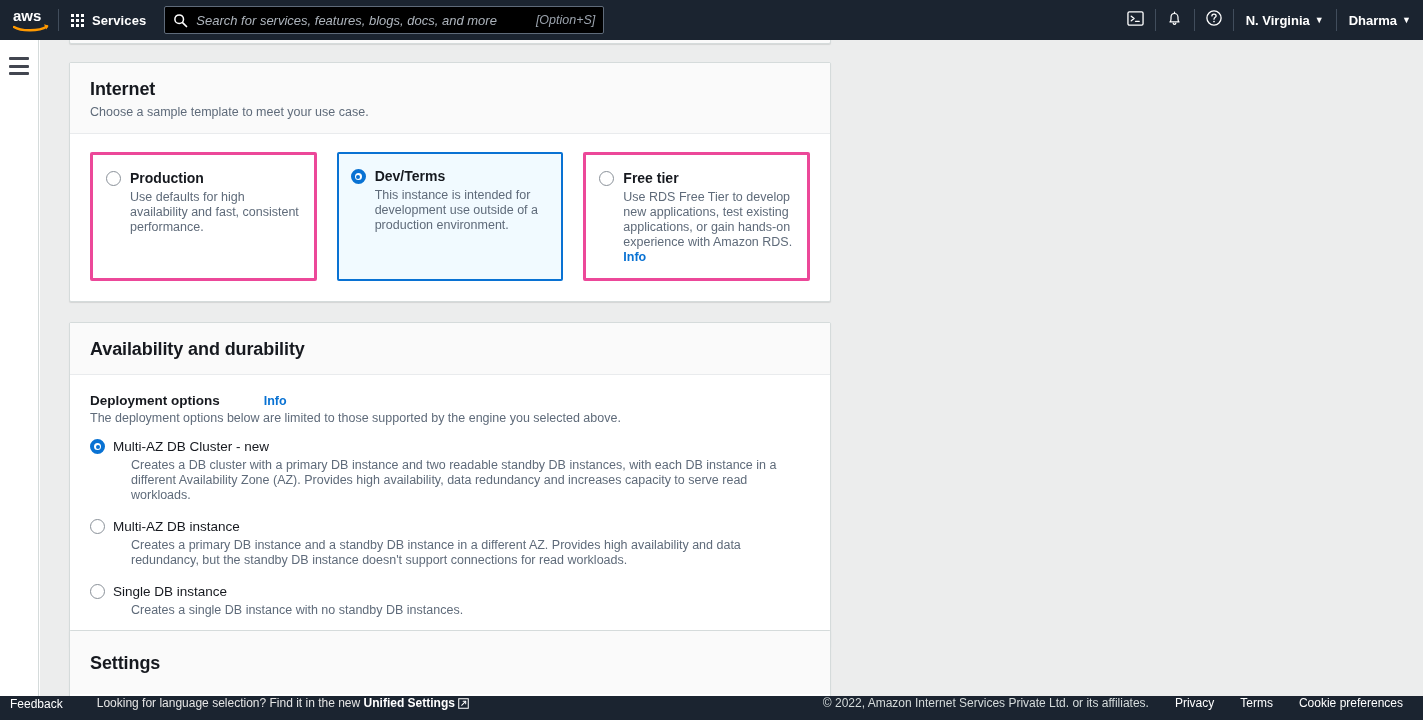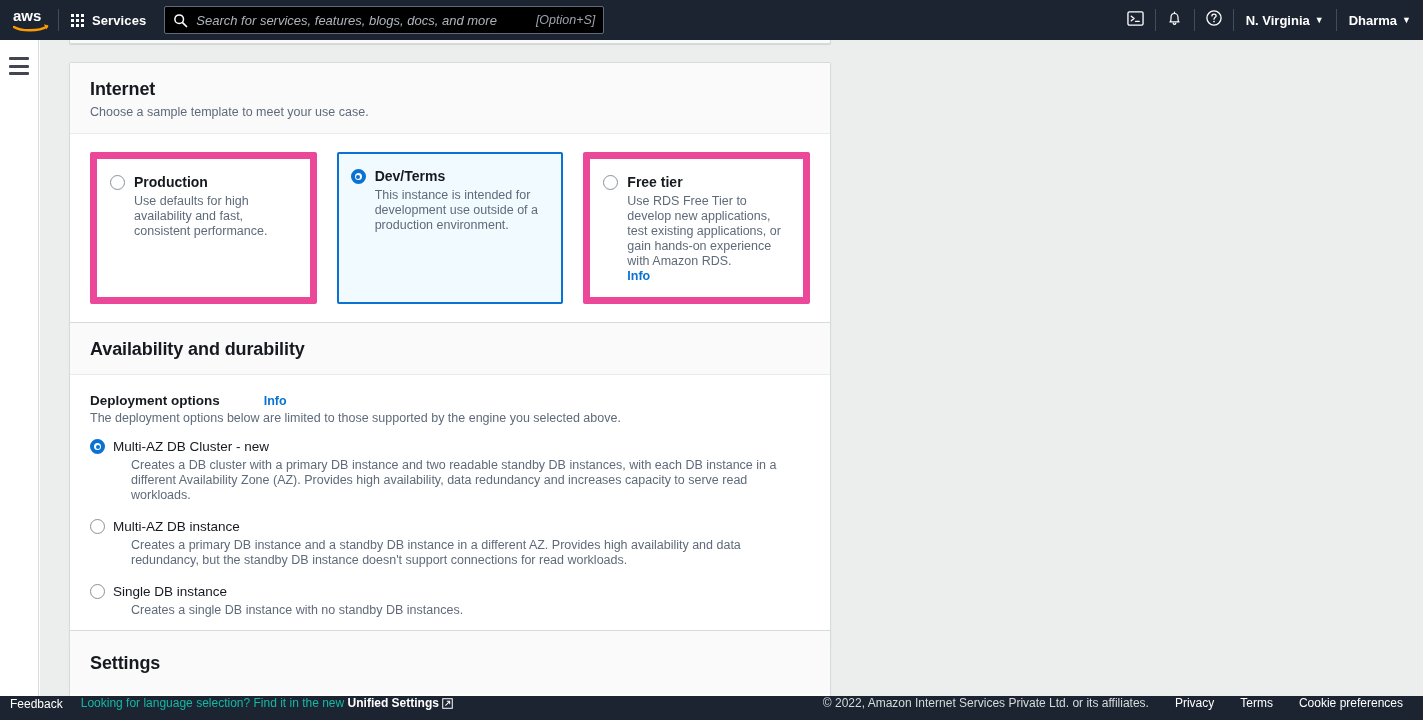--- a/index.html
+++ b/index.html
@@ -131,21 +131,21 @@
   .card-sub {
     font-size: 12.5px; color: #5f6b7a; margin-top: 5px;
   }
   .card-body { padding: 18px 20px 20px 20px; }
 
   
   .tile-row { display: flex; gap: 20px; }
   .tile {
     position: relative;
     width: 227px; min-height: 128px;
-    border: 7px solid #ec4899;
+    border: 3px solid #ec4899;
     border-radius: 2px;
     background: #ffffff;
     padding: 14px 14px 14px 13px;
     cursor: pointer;
   }
   .tile.selected {
     border: 2px solid #0972d3;
     background: #f1faff;
     padding: 13px 13px 13px 12px;
   }
@@ -200,21 +200,21 @@
   .footer {
     position: absolute; left: 0; bottom: 0;
     width: 1423px; height: 24px;
     background: #1b2430;
     display: flex; align-items: flex-start;
     color: #d5dbdb; font-size: 12px;
     z-index: 60;
   }
   .footer-left { display: flex; align-items: center; gap: 18px; padding-left: 10px; }
   .footer-link { color: #ffffff; cursor: pointer; }
-  .footer-muted { color: #14b8a6; }
+  .footer-muted { color: #e5e5e5; margin-left: 16px; }
   .footer-strong { color: #ffffff; font-weight: bold; cursor: pointer; }
   .ext-icon { display:inline-block; vertical-align: -2px; margin-left: 3px; }
   .footer-right {
     margin-left: auto; display: flex; align-items: center; gap: 26px;
     padding-right: 20px;
   }
   .footer-copy { color: #d5dbdb; }
 </style>
 </head>
 <body>

